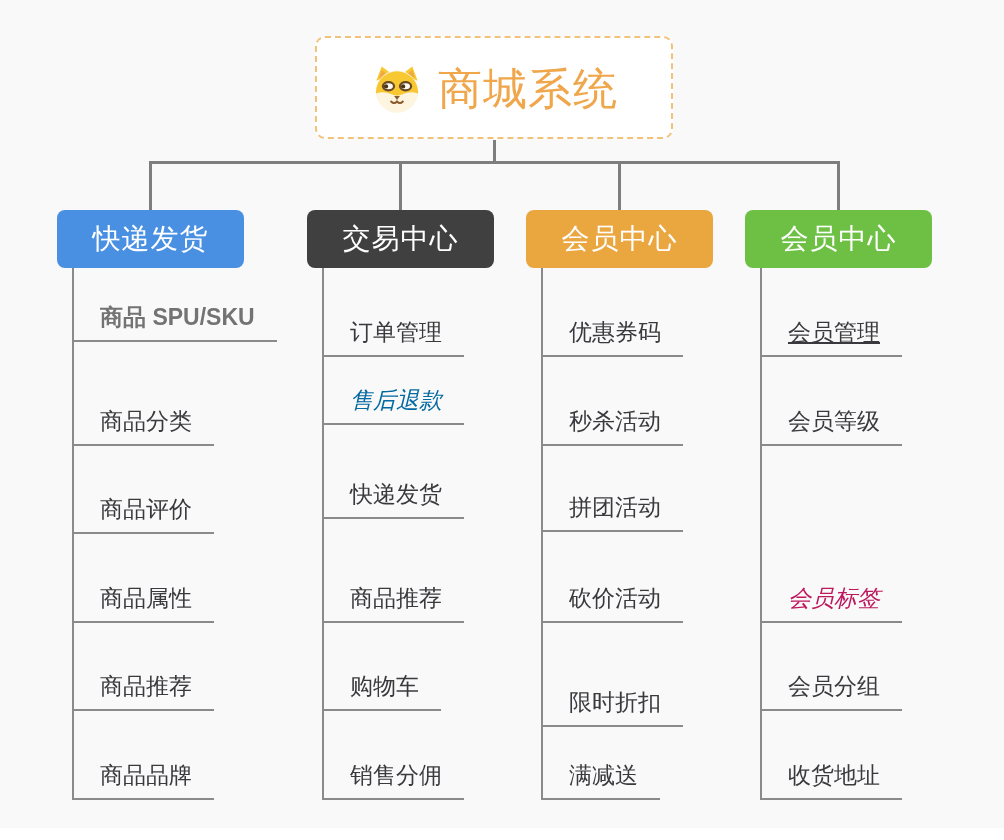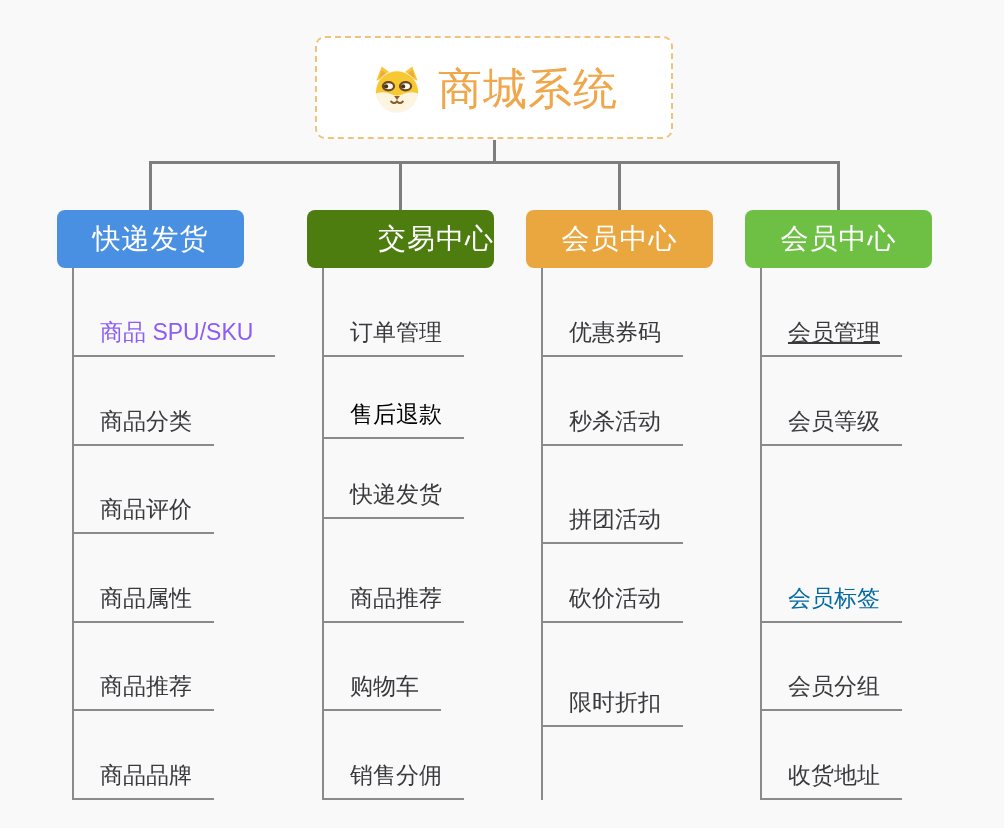--- a/index.html
+++ b/index.html
@@ -94,50 +94,51 @@
     <span class="root-label" id="rootLabel" style="color: rgb(240, 166, 75);">商城系统</span>
   </div>
 
 <div class="line" style="left: 492.5px; top: 140px; width: 3px; height: 23px; background: rgb(126, 126, 126);"></div>
     <div class="line" style="left: 149px; top: 161px; width: 691px; height: 3px; background: rgb(126, 126, 126);"></div>
     <div class="line" style="left: 149px; top: 161px; width: 3px; height: 49px; background: rgb(126, 126, 126);"></div>
     <div class="branch-node" style="left: 57px; background: rgb(74, 144, 226); color: rgb(255, 255, 255);">
       <span>快递发货</span>
     </div>
     <div class="line" style="left: 72px; top: 268px; width: 2px; height: 532px; background: rgb(138, 138, 138);"></div>
-    <div class="leaf-item" style="left: 72px; top: 317px; color: #8b5cf6; border-bottom: 2px solid rgb(138, 138, 138);">商品 SPU/SKU</div>
+    <div class="leaf-item" style="left: 72px; top: 302px; color: #737373; border-bottom: 2px solid rgb(138, 138, 138); font-weight: bold;">商品 SPU/SKU</div>
     <div class="leaf-item" style="left: 72px; top: 405.6px; color: rgb(58, 58, 62); border-bottom: 2px solid rgb(138, 138, 138);">商品分类</div>
     <div class="leaf-item" style="left: 72px; top: 494.2px; color: rgb(58, 58, 62); border-bottom: 2px solid rgb(138, 138, 138);">商品评价</div>
     <div class="leaf-item" style="left: 72px; top: 582.8px; color: rgb(58, 58, 62); border-bottom: 2px solid rgb(138, 138, 138);">商品属性</div>
     <div class="leaf-item" style="left: 72px; top: 671.4px; color: rgb(58, 58, 62); border-bottom: 2px solid rgb(138, 138, 138);">商品推荐</div>
     <div class="leaf-item" style="left: 72px; top: 760px; color: rgb(58, 58, 62); border-bottom: 2px solid rgb(138, 138, 138);">商品品牌</div>
     <div class="line" style="left: 399px; top: 161px; width: 3px; height: 49px; background: rgb(126, 126, 126);"></div>
-    <div class="branch-node" style="left: 307px; background: #4d7c0f; color: rgb(255, 255, 255); justify-content: flex-end;">
+    <div class="branch-node" style="left: 307px; background: #404040; color: rgb(255, 255, 255);">
       <span>交易中心</span>
     </div>
     <div class="line" style="left: 322px; top: 268px; width: 2px; height: 532px; background: rgb(138, 138, 138);"></div>
     <div class="leaf-item" style="left: 322px; top: 317px; color: rgb(58, 58, 62); border-bottom: 2px solid rgb(138, 138, 138);">订单管理</div>
-    <div class="leaf-item" style="left: 322px; top: 399px; color: #000000; border-bottom: 2px solid rgb(138, 138, 138);">售后退款</div>
+    <div class="leaf-item" style="left: 322px; top: 385px; color: #0369a1; border-bottom: 2px solid rgb(138, 138, 138); font-style: italic;">售后退款</div>
     <div class="leaf-item" style="left: 322px; top: 479px; color: rgb(58, 58, 62); border-bottom: 2px solid rgb(138, 138, 138);">快递发货</div>
     <div class="leaf-item" style="left: 322px; top: 582.8px; color: rgb(58, 58, 62); border-bottom: 2px solid rgb(138, 138, 138);">商品推荐</div>
     <div class="leaf-item" style="left: 322px; top: 671.4px; color: rgb(58, 58, 62); border-bottom: 2px solid rgb(138, 138, 138);">购物车</div>
     <div class="leaf-item" style="left: 322px; top: 760px; color: rgb(58, 58, 62); border-bottom: 2px solid rgb(138, 138, 138);">销售分佣</div>
     <div class="line" style="left: 618px; top: 161px; width: 3px; height: 49px; background: rgb(126, 126, 126);"></div>
     <div class="branch-node" style="left: 526px; background: rgb(234, 166, 63); color: rgb(255, 255, 255);">
       <span>会员中心</span>
     </div>
     <div class="line" style="left: 541px; top: 268px; width: 2px; height: 532px; background: rgb(138, 138, 138);"></div>
     <div class="leaf-item" style="left: 541px; top: 317px; color: rgb(58, 58, 62); border-bottom: 2px solid rgb(138, 138, 138);">优惠券码</div>
     <div class="leaf-item" style="left: 541px; top: 405.6px; color: rgb(58, 58, 62); border-bottom: 2px solid rgb(138, 138, 138);">秒杀活动</div>
-    <div class="leaf-item" style="left: 541px; top: 504px; color: rgb(58, 58, 62); border-bottom: 2px solid rgb(138, 138, 138);">拼团活动</div>
+    <div class="leaf-item" style="left: 541px; top: 492px; color: rgb(58, 58, 62); border-bottom: 2px solid rgb(138, 138, 138);">拼团活动</div>
     <div class="leaf-item" style="left: 541px; top: 582.8px; color: rgb(58, 58, 62); border-bottom: 2px solid rgb(138, 138, 138);">砍价活动</div>
     <div class="leaf-item" style="left: 541px; top: 671.4px; color: rgb(58, 58, 62); border-bottom: 2px solid rgb(138, 138, 138); margin-top: 16px;">限时折扣</div>
+    <div class="leaf-item" style="left: 541px; top: 760px; color: rgb(58, 58, 62); border-bottom: 2px solid rgb(138, 138, 138);">满减送</div>
     <div class="line" style="left: 837px; top: 161px; width: 3px; height: 49px; background: rgb(126, 126, 126);"></div>
     <div class="branch-node" style="left: 745px; background: rgb(110, 192, 68); color: rgb(255, 255, 255);">
       <span>会员中心</span>
     </div>
     <div class="line" style="left: 760px; top: 268px; width: 2px; height: 532px; background: rgb(138, 138, 138);"></div>
     <div class="leaf-item" style="left: 760px; top: 317px; color: rgb(58, 58, 62); border-bottom: 2px solid rgb(138, 138, 138); text-decoration: underline;">会员管理</div>
     <div class="leaf-item" style="left: 760px; top: 405.6px; color: rgb(58, 58, 62); border-bottom: 2px solid rgb(138, 138, 138);">会员等级</div>
-    <div class="leaf-item" style="left: 760px; top: 582.8px; color: #0369a1; border-bottom: 2px solid rgb(138, 138, 138);">会员标签</div>
+    <div class="leaf-item" style="left: 760px; top: 582.8px; color: #be185d; border-bottom: 2px solid rgb(138, 138, 138); font-style: italic;">会员标签</div>
     <div class="leaf-item" style="left: 760px; top: 671.4px; color: rgb(58, 58, 62); border-bottom: 2px solid rgb(138, 138, 138);">会员分组</div>
     <div class="leaf-item" style="left: 760px; top: 760px; color: rgb(58, 58, 62); border-bottom: 2px solid rgb(138, 138, 138);">收货地址</div>
   </div>
 
 </body></html>

